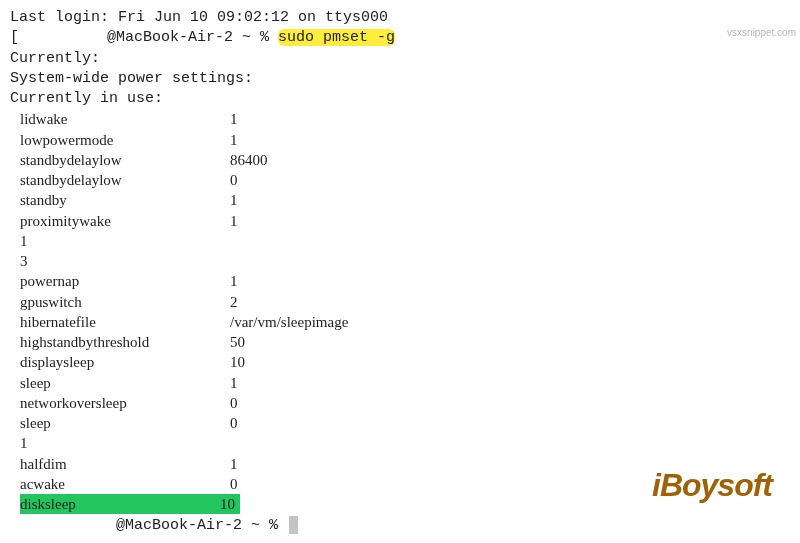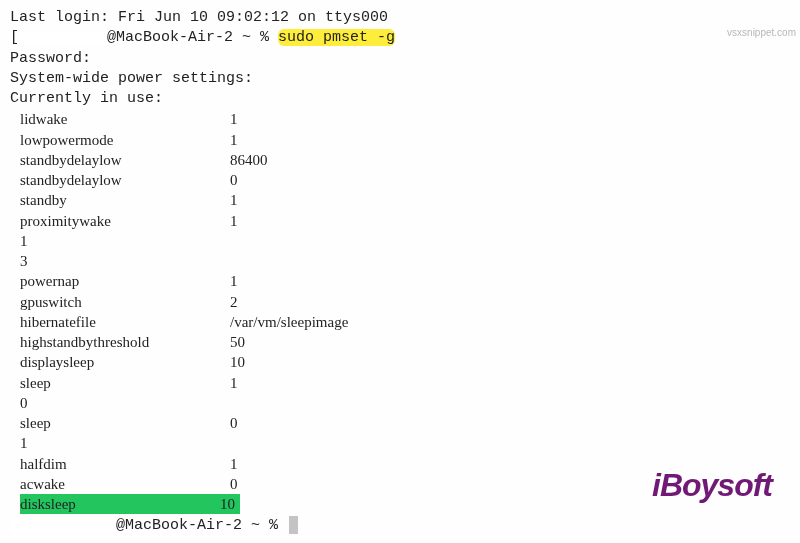--- a/index.html
+++ b/index.html
@@ -69,42 +69,42 @@
       position: absolute;
       right: 28px;
       bottom: 36px;
       font-family: Arial, Helvetica, sans-serif;
       font-weight: 800;
       font-style: italic;
       font-size: 32px;
       letter-spacing: -1px;
     }
     .watermark .wm-i {
-      color: #701a75;
+      color: #a16207;
     }
     .source-tag {
       position: absolute;
       top: 2px;
       right: 4px;
       font-family: Arial, sans-serif;
       font-size: 10px;
       color: #b8b8b8;
       margin-top: 24px;
     }
   </style>
 </head>
 <body>
 
 <div class="source-tag">vsxsnippet.com</div>
 
 <div class="line">Last login: Fri Jun 10 09:02:12 on ttys000</div>
 
 <div class="line">[<span class="redacted"></span><span>@MacBook-Air-2 ~ % </span><span class="highlight-yellow">sudo pmset -g</span></div>
 
-<div class="line">Password:</div>
+<div class="line">Currently:</div>
 
 <div class="line">System-wide power settings:</div>
 <div class="line">Currently in use:</div>
 
 <div class="setting-row pad-setting">
     <span class="setting-key">lidwake</span>
     <span class="setting-val">1</span>
   </div>
 <div class="setting-row pad-setting">
     <span class="setting-key">lowpowermode</span>
@@ -150,20 +150,21 @@
   </div>
 <div class="setting-row pad-setting">
     <span class="setting-key">displaysleep</span>
     <span class="setting-val">10</span>
   </div>
 <div class="setting-row pad-setting">
     <span class="setting-key">sleep</span>
     <span class="setting-val">1</span>
   </div>
 <div class="setting-row pad-setting">
+    <span class="setting-key">networkoversleep</span>
     <span class="setting-val">0</span>
   </div>
 <div class="setting-row pad-setting">
     <span class="setting-key">sleep</span>
     <span class="setting-val">0</span>
   </div>
 <div class="setting-row pad-setting">
     <span class="setting-val">1</span>
   </div>
 <div class="setting-row pad-setting">

